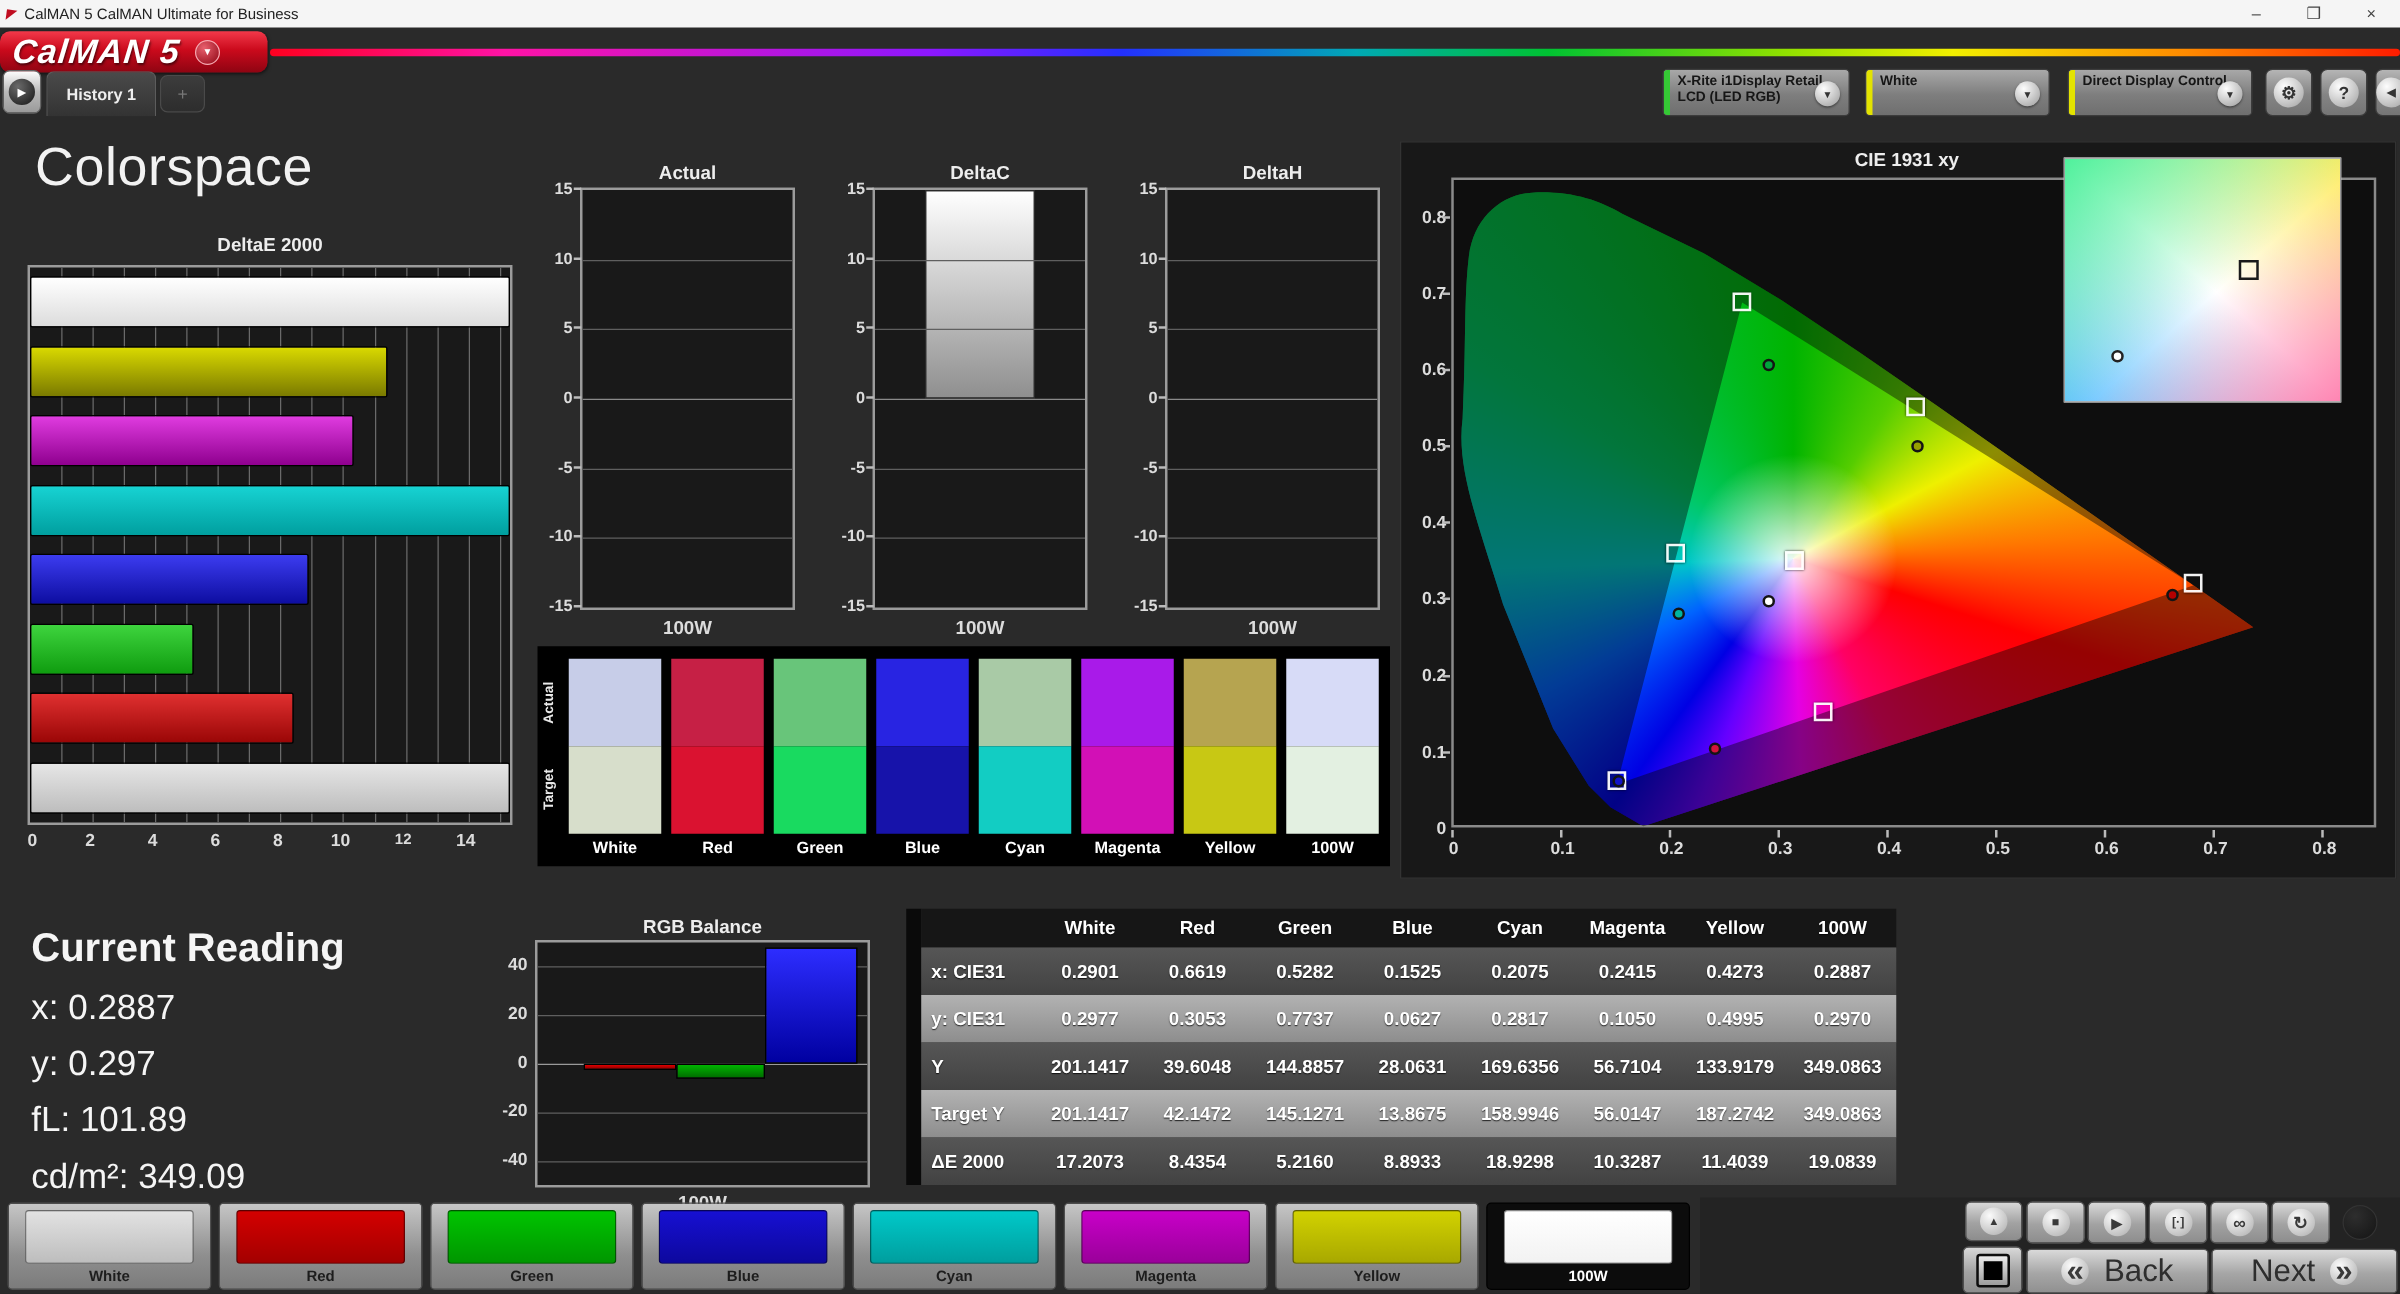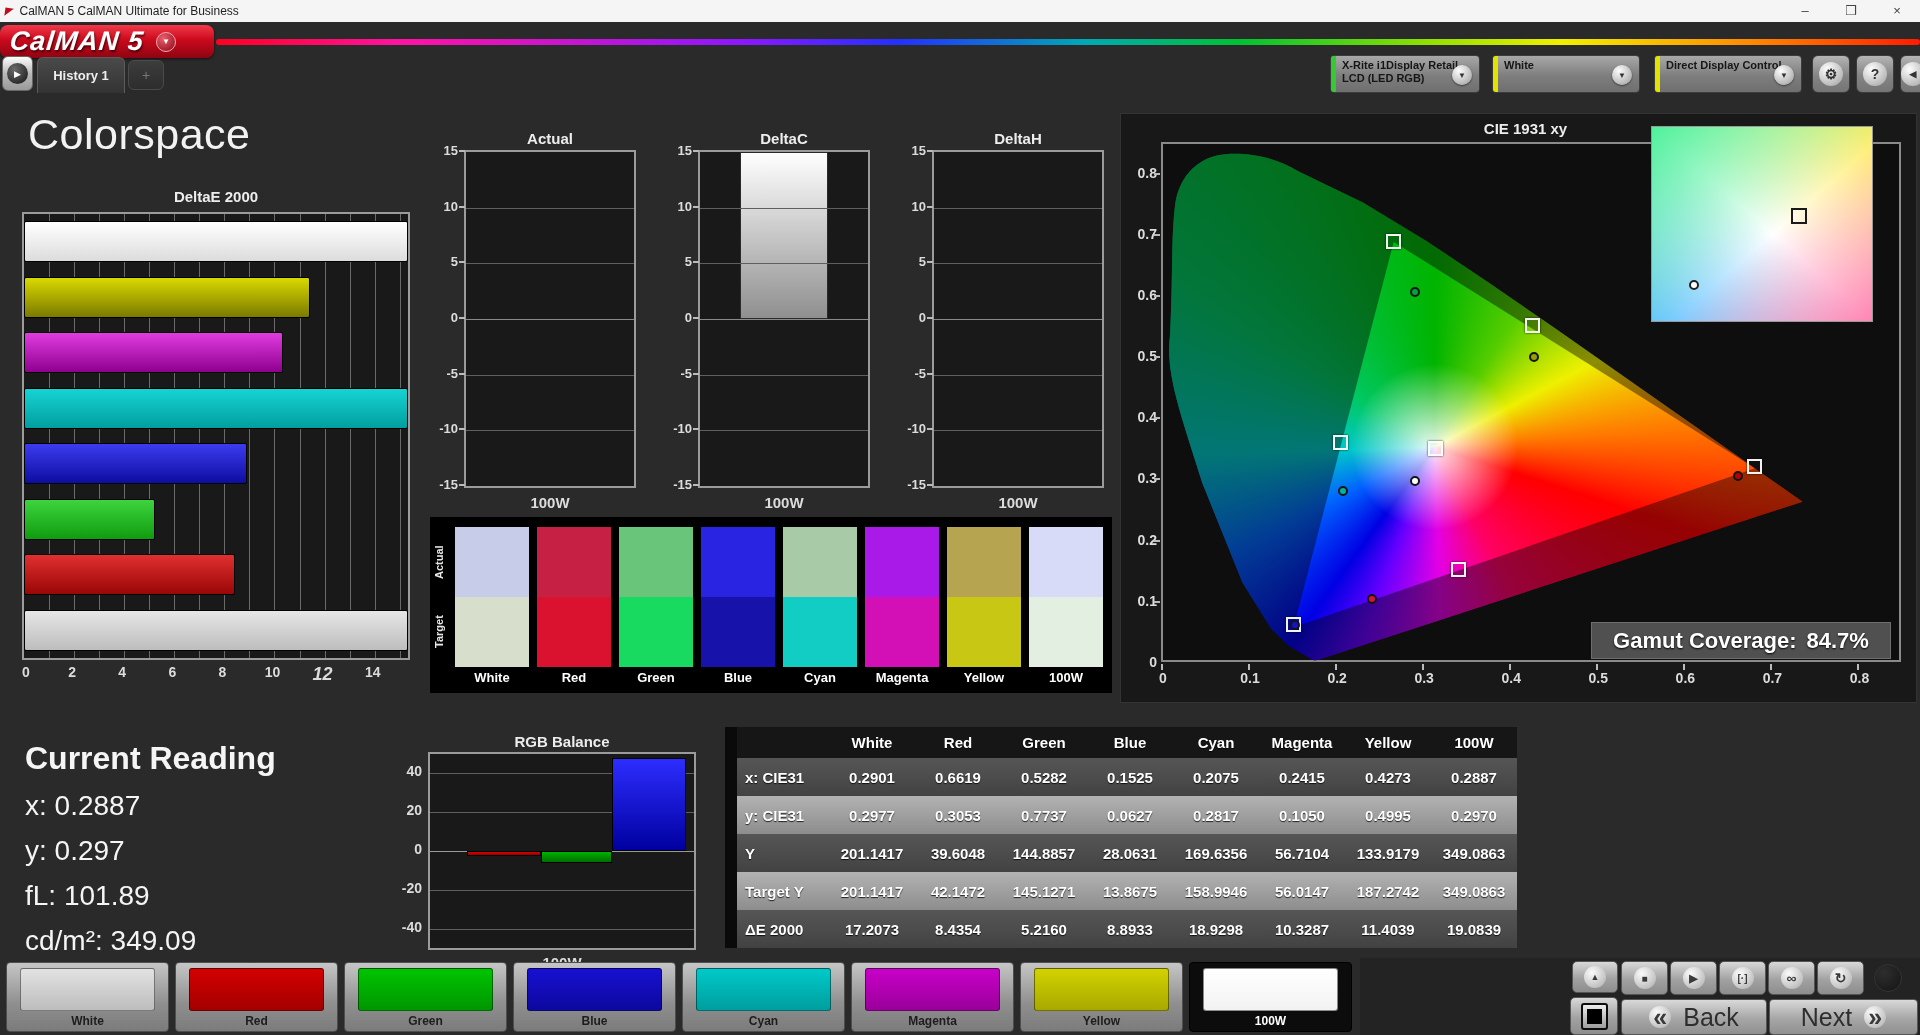--- a/index.html
+++ b/index.html
@@ -254,21 +254,21 @@
       <div class="de-bar" style="top: 340px; width: 55.0254%; background: linear-gradient(rgb(224, 48, 48), rgb(154, 6, 6));"></div>
       <div class="de-bar" style="top: 395.5px; width: 100%; background: linear-gradient(rgb(230, 230, 230), rgb(189, 189, 189));"></div>
     </div>
   <div id="de-xticks" style="position:absolute;left:22px;top:664px;width:388px;height:20px;">
       <div class="tick-label" style="font-size: 14px; left: 0px; transform: none;">0</div>
       <div class="tick-label" style="font-size: 14px; left: 50.0978px; transform: translateX(-50%);">2</div>
       <div class="tick-label" style="font-size: 14px; left: 100.196px; transform: translateX(-50%);">4</div>
       <div class="tick-label" style="font-size: 14px; left: 150.294px; transform: translateX(-50%);">6</div>
       <div class="tick-label" style="font-size: 14px; left: 200.391px; transform: translateX(-50%);">8</div>
       <div class="tick-label" style="font-size: 14px; left: 250.489px; transform: translateX(-50%);">10</div>
-      <div class="tick-label" style="font-size: 18px; left: 300.587px; transform: translateX(-50%); font-style: italic;">12</div>
+      <div class="tick-label" style="font-size: 12px; left: 300.587px; transform: translateX(-50%);">12</div>
       <div class="tick-label" style="font-size: 14px; left: 350.685px; transform: translateX(-50%);">14</div>
     </div>
 
   <div class="chart-title" style="left:464px;top:130px;width:172px;">Actual</div>
   <div class="chart-title" style="left:698px;top:130px;width:172px;">DeltaC</div>
   <div class="chart-title" style="left:932px;top:130px;width:172px;">DeltaH</div>
   <div id="dl-plot" class="plot delta-plot" style="left:464px;top:150px;">
       <div class="gridline-h" style="top: 55.6667px;"></div>
       <div class="gridline-h" style="top: 111.333px;"></div>
       <div class="gridline-h" style="top: 167px; background: rgb(138, 138, 138);"></div>
@@ -405,24 +405,20 @@
           <div class="cie-target" style="left: 170.471px; top: 290.541px;"></div>
           <div class="cie-target" style="left: 265.365px; top: 297.271px;"></div>
           <div class="cie-measured" style="left: 246.558px; top: 331.878px; background: rgb(255, 255, 255);"></div>
           <div class="cie-measured" style="left: 570.242px; top: 327.228px; background: rgb(180, 0, 0);"></div>
           <div class="cie-measured" style="left: 247.167px; top: 142.659px; background: rgb(0, 165, 60);"></div>
           <div class="cie-measured" style="left: 126.765px; top: 475.642px; background: rgb(20, 20, 200);"></div>
           <div class="cie-measured" style="left: 174.647px; top: 341.666px; background: rgb(0, 180, 160);"></div>
           <div class="cie-measured" style="left: 204.247px; top: 449.765px; background: rgb(210, 20, 60);"></div>
           <div class="cie-measured" style="left: 366.002px; top: 208.424px; background: rgb(150, 160, 0);"></div>
         </div>
-      <div id="gamut-box">
-        <span>Gamut Coverage:</span>
-        <span>84.7%</span>
-      </div>
     </div>
     <div id="cie-inset">
       <div class="inset-square"></div>
       <div class="inset-circle"></div>
     </div>
     <div id="cie-ticks">
         <div class="tick-label" style="position: absolute; font-size: 14px; top: 556px; left: 30px; width: 24px; text-align: center;">0</div>
         <div style="position: absolute; width: 2px; height: 6px; background: rgb(187, 187, 187); top: 550px; left: 40px;"></div>
         <div class="tick-label" style="position: absolute; font-size: 14px; top: 556px; left: 117.059px; width: 24px; text-align: center;">0.1</div>
         <div style="position: absolute; width: 2px; height: 6px; background: rgb(187, 187, 187); top: 550px; left: 127.059px;"></div>

